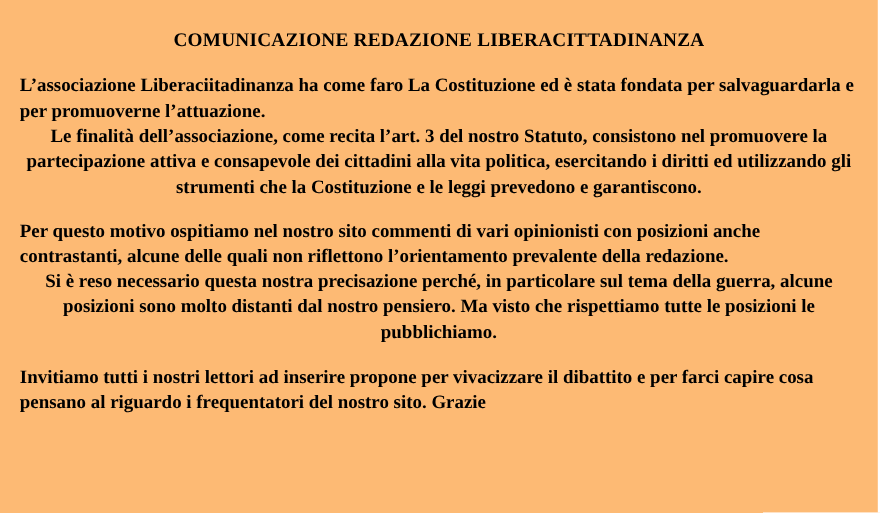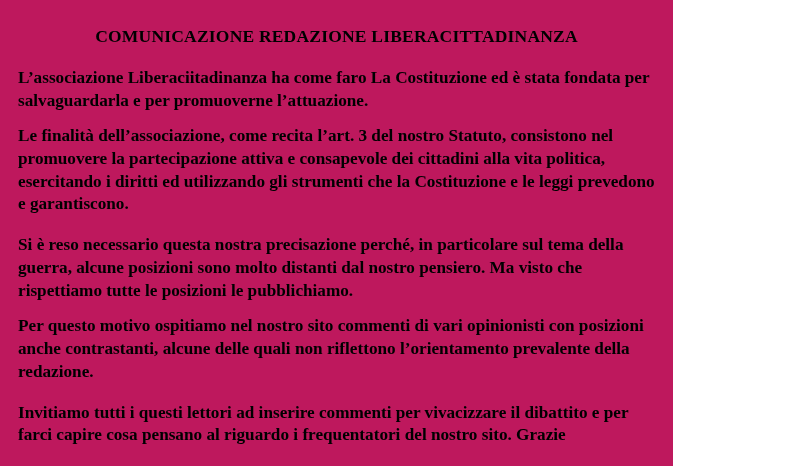--- a/index.html
+++ b/index.html
@@ -8,64 +8,65 @@
     background: #ffffff;
   }
   body {
     width: 800px;
     height: 466px;
     overflow: hidden;
     font-family: "Liberation Serif", serif;
     color: #000000;
   }
   .page {
-    width: 673px;
+    width: 798px;
     height: 466px;
     box-sizing: border-box;
     padding: 26px 18px 0 18px;
-    background: #be185d;
+    background: #fdba74;
   }
   .doc-title {
     text-align: center;
     font-weight: bold;
     font-size: 17.5px;
     letter-spacing: 0.2px;
     margin: 0 0 20px 0;
     line-height: 1.2;
   }
   .para {
     font-size: 17.2px;
     line-height: 1.33;
     margin: 0;
     text-align: left;
     white-space: normal;
     font-weight: bold;
   }
   .para + .para {
-    margin-top: 12px;
+    margin-top: 0px;
+    text-align: center;
   }
   .spacer {
     height: 18px;
   }
 </style>
 </head>
 <body>
 
 <div class="page">
 
   <h1 class="doc-title">COMUNICAZIONE REDAZIONE LIBERACITTADINANZA</h1>
 
   <p class="para">L’associazione Liberaciitadinanza ha come faro La Costituzione ed è stata fondata per salvaguardarla e per promuoverne l’attuazione.</p>
 
   <p class="para">Le finalità dell’associazione, come recita l’art. 3 del nostro Statuto, consistono nel promuovere la partecipazione attiva e consapevole dei cittadini alla vita politica, esercitando i diritti ed utilizzando gli strumenti che la Costituzione e le leggi prevedono e garantiscono.</p>
 
 
   <div class="spacer"></div>
 
+  <p class="para">Per questo motivo ospitiamo nel nostro sito commenti di vari opinionisti con posizioni anche contrastanti, alcune delle quali  non riflettono l’orientamento prevalente della redazione.</p>
+
   <p class="para">Si è reso necessario questa nostra precisazione perché, in particolare sul tema della guerra, alcune posizioni sono  molto distanti dal nostro pensiero. Ma visto che rispettiamo tutte le posizioni le pubblichiamo.</p>
-
-  <p class="para">Per questo motivo ospitiamo nel nostro sito commenti di vari opinionisti con posizioni anche contrastanti, alcune delle quali  non riflettono l’orientamento prevalente della redazione.</p>
 
   <div class="spacer"></div>
 
-  <p class="para">Invitiamo tutti i questi lettori ad inserire commenti per vivacizzare il dibattito e per farci capire cosa pensano al riguardo i frequentatori del nostro sito. Grazie</p>
+  <p class="para">Invitiamo tutti i nostri lettori ad inserire propone per vivacizzare il dibattito e per farci capire cosa pensano al riguardo i frequentatori del nostro sito. Grazie</p>
 
 </div>
 
 </body></html>

